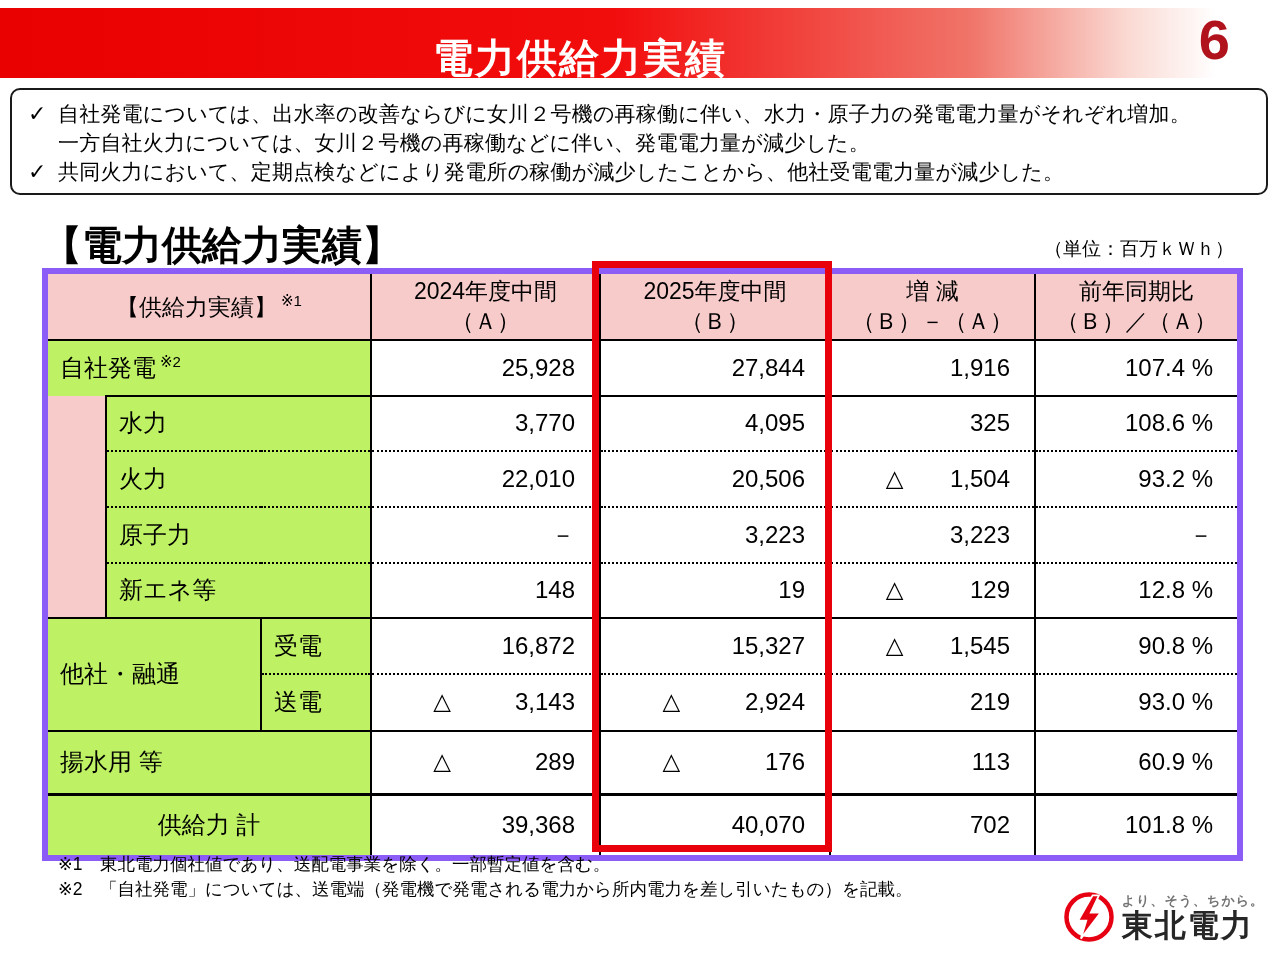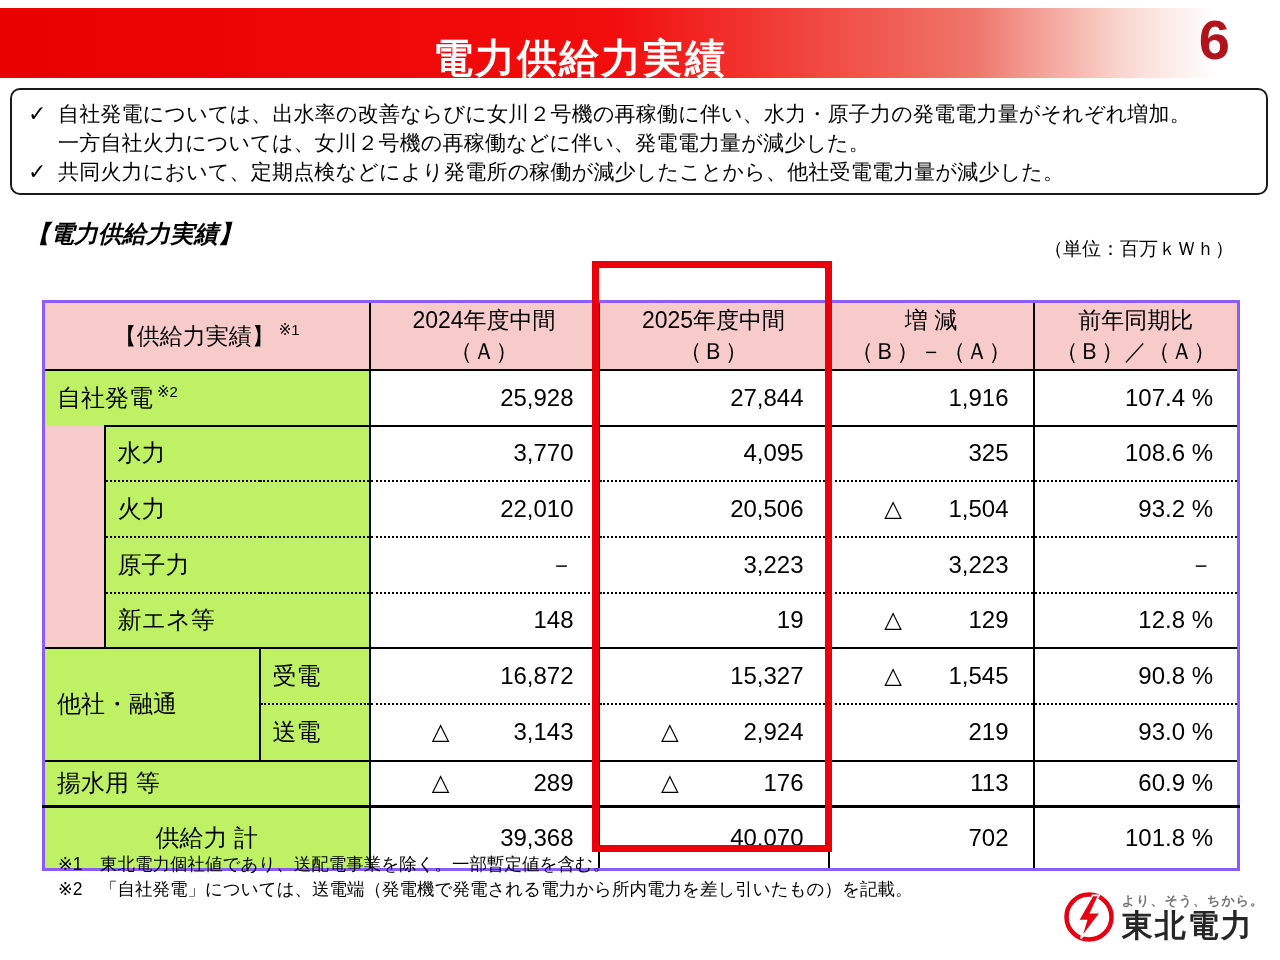--- a/index.html
+++ b/index.html
@@ -19,27 +19,27 @@
   
   .check-box { position:absolute; left:10px; top:88px; width:1258px; height:107px;
                background:#fff; border:2.5px solid #1a1a1a; border-radius:10px;
                padding:9px 14px 6px 16px; }
   .check-item { display:flex; align-items:flex-start; }
   .check-glyph { width:30px; flex:0 0 30px; font-size:22px; line-height:29px; text-align:left; }
   .check-text { font-size:21px; line-height:29px; letter-spacing:0.2px; }
   .check-line { display:block; }
 
   
-  .section-title { position:absolute; left:26px; top:218px; font-size:24px; font-weight:bold;font-style:italic; }
+  .section-title { position:absolute; left:42px; top:218px; font-size:40px; font-weight:bold; }
   .unit-note { position:absolute; right:46px; top:236px; font-size:19px; }
 
   
   table.supply { position:absolute; left:42px; top:268px; width:1195px;
                  border-collapse:collapse; table-layout:fixed;
-                 border:3px solid #8b5cf6; font-size:24px;margin-top:32px; }
+                 border:6px solid #8b5cf6; font-size:24px; }
   td { vertical-align:middle; }
   td.pk { background:#f8cbcb; }
   td.hdr { background:#f8cbcb; text-align:center; font-size:23px; line-height:1.32; padding:2px 0; }
   td.lab { background:#bef264; text-align:left; padding-left:12px; }
   td.num { background:#fff; text-align:right; padding-right:24px; position:relative; }
   td.ctr { text-align:center; padding-left:0; }
   sup.note { font-size:15px; vertical-align:super; margin-left:4px; }
   .vl  { border-left:2px solid #000; }
   .ts  { border-top:2px solid #000; }
   .td- { border-top:2px dotted #000; }
@@ -178,21 +178,21 @@
       </tr>
 
       <tr style="height:57px">
         <td class="lab vl td-">送電</td>
         <td class="num vl td-"><span class="tri">△</span><span>3,143</span></td>
         <td class="num vl td-"><span class="tri">△</span><span>2,924</span></td>
         <td class="num vl td-">219</td>
         <td class="num vl td-">93.0 %</td>
       </tr>
 
-      <tr style="height:46px">
+      <tr style="height:64px">
         <td class="lab ts" colspan="3">揚水用 等</td>
         <td class="num vl ts"><span class="tri">△</span><span>289</span></td>
         <td class="num vl ts"><span class="tri">△</span><span>176</span></td>
         <td class="num vl ts">113</td>
         <td class="num vl ts">60.9 %</td>
       </tr>
 
       <tr style="height:63px">
         <td class="lab ctr tk" colspan="3">供給力 計</td>
         <td class="num pk vl tk">39,368</td>

